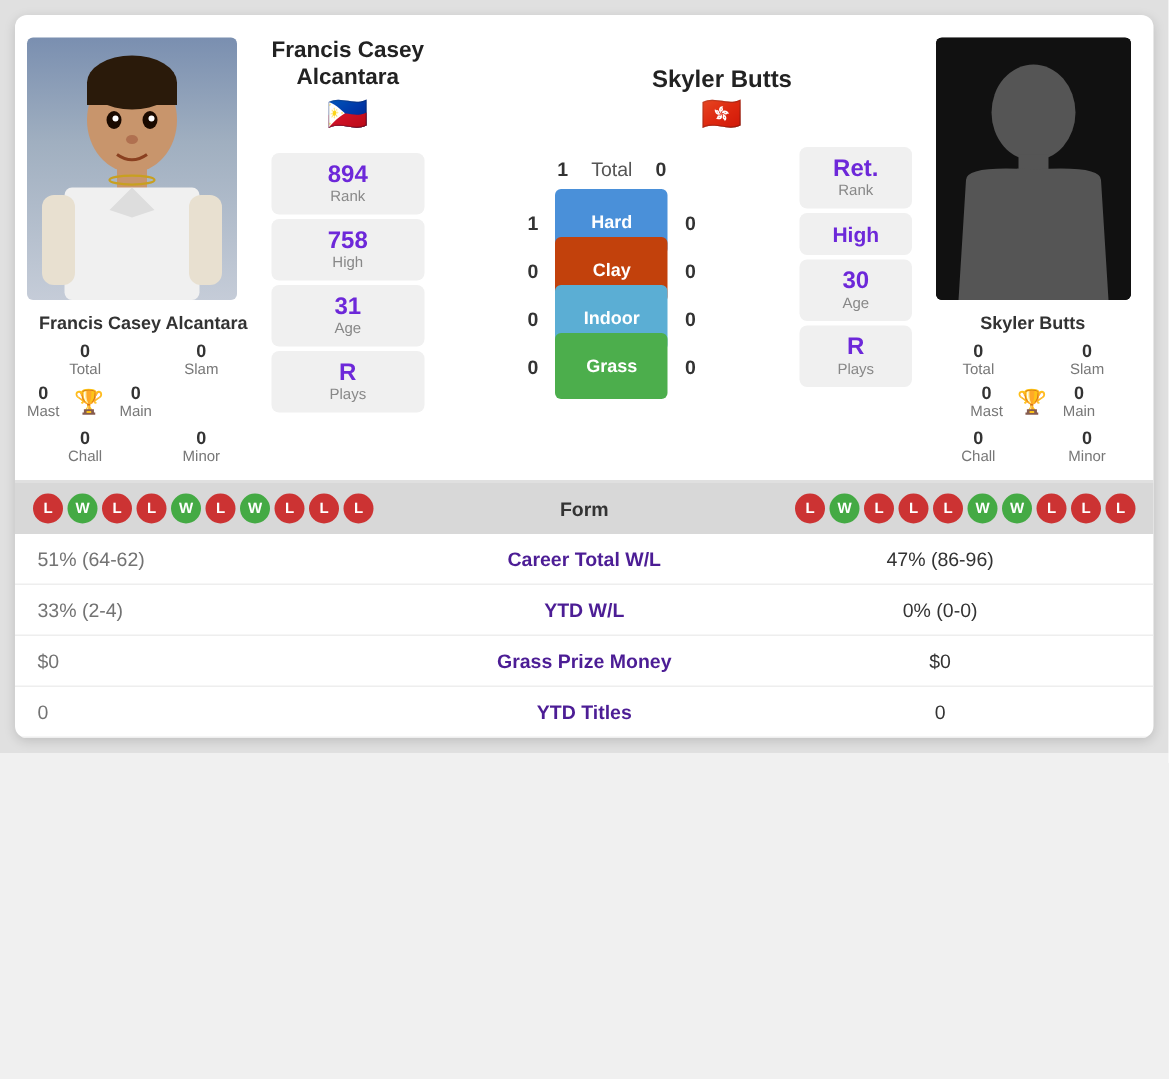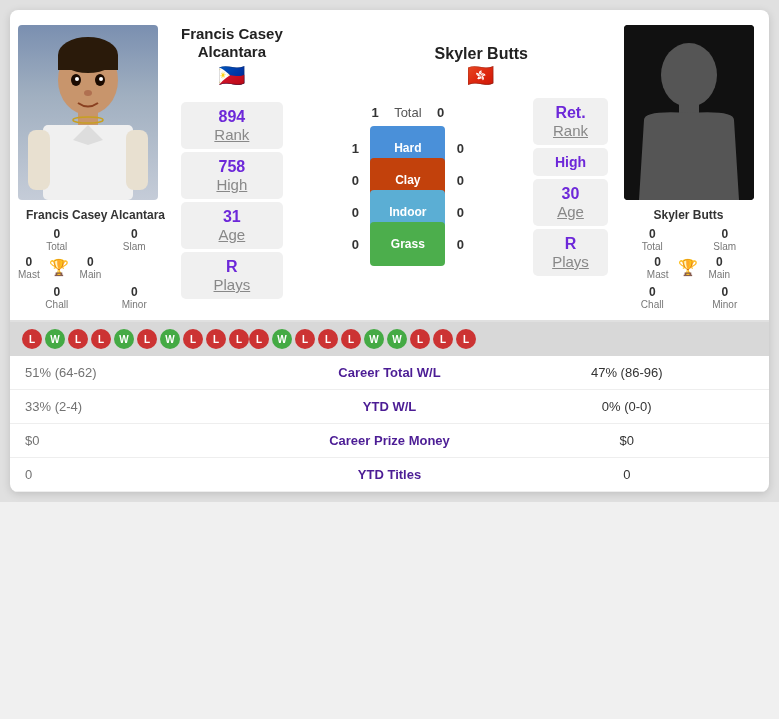--- a/index.html
+++ b/index.html
@@ -127,24 +127,23 @@
     }
 
     .mini-card-val {
       font-size: 16px;
       font-weight: 700;
       color: #6d28d9;
       display: block;
     }
 
     .mini-card-lbl {
-      font-size: 15px;
+      font-size: 10px;
       color: #888;
       display: block;
-      text-decoration: underline;
     }
 
     .scores-col {
       flex: 1;
       display: flex;
       flex-direction: column;
       gap: 4px;
       padding-top: 20px;
     }
 
@@ -489,20 +488,21 @@
             <div class="fd fd-W">W</div>
             <div class="fd fd-L">L</div>
             <div class="fd fd-L">L</div>
             <div class="fd fd-W">W</div>
             <div class="fd fd-L">L</div>
             <div class="fd fd-W">W</div>
             <div class="fd fd-L">L</div>
             <div class="fd fd-L">L</div>
             <div class="fd fd-L">L</div>
           </div>
+        <div class="form-center">Form</div>
         <div class="form-dots" id="right-form-dots">
             <div class="fd fd-L">L</div>
             <div class="fd fd-W">W</div>
             <div class="fd fd-L">L</div>
             <div class="fd fd-L">L</div>
             <div class="fd fd-L">L</div>
             <div class="fd fd-W">W</div>
             <div class="fd fd-W">W</div>
             <div class="fd fd-L">L</div>
             <div class="fd fd-L">L</div>
@@ -516,21 +516,21 @@
     <span class="dr-center">Career Total W/L</span>
     <span class="dr-right">47% (86-96)</span>
   </div>
           <div class="data-row">
     <span class="dr-left">33% (2-4)</span>
     <span class="dr-center">YTD W/L</span>
     <span class="dr-right">0% (0-0)</span>
   </div>
           <div class="data-row">
     <span class="dr-left">$0</span>
-    <span class="dr-center">Career Prize Money</span>
+    <span class="dr-center">Grass Prize Money</span>
     <span class="dr-right">$0</span>
   </div>
           <div class="data-row">
     <span class="dr-left">0</span>
     <span class="dr-center">YTD Titles</span>
     <span class="dr-right">0</span>
   </div>
         </div>
 
     </div>

